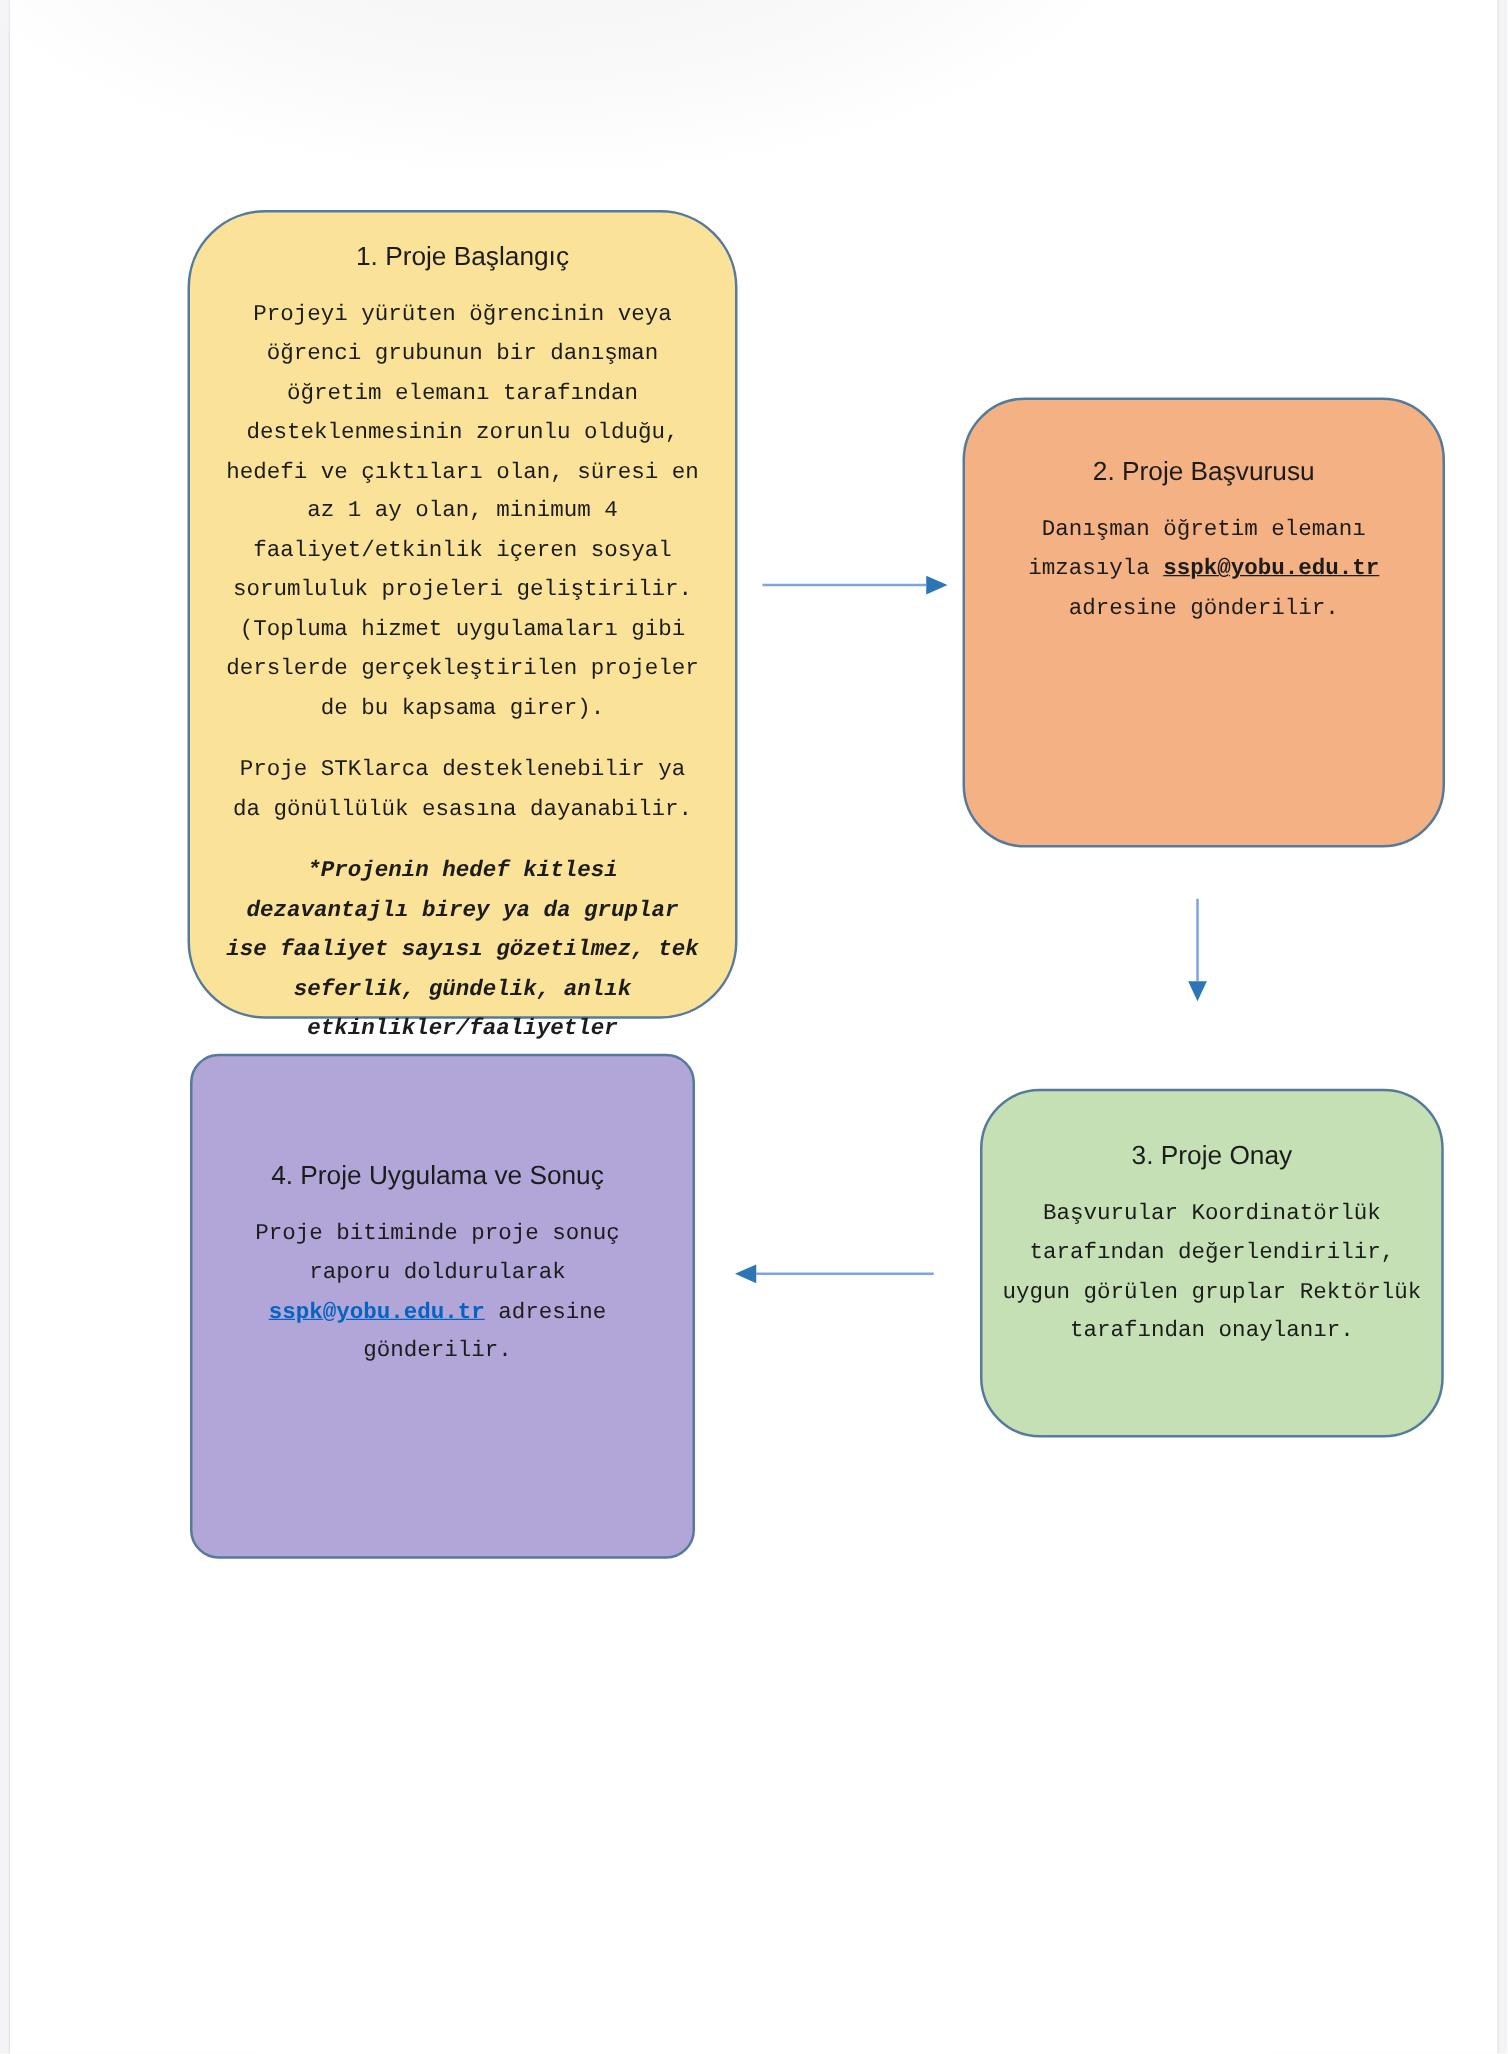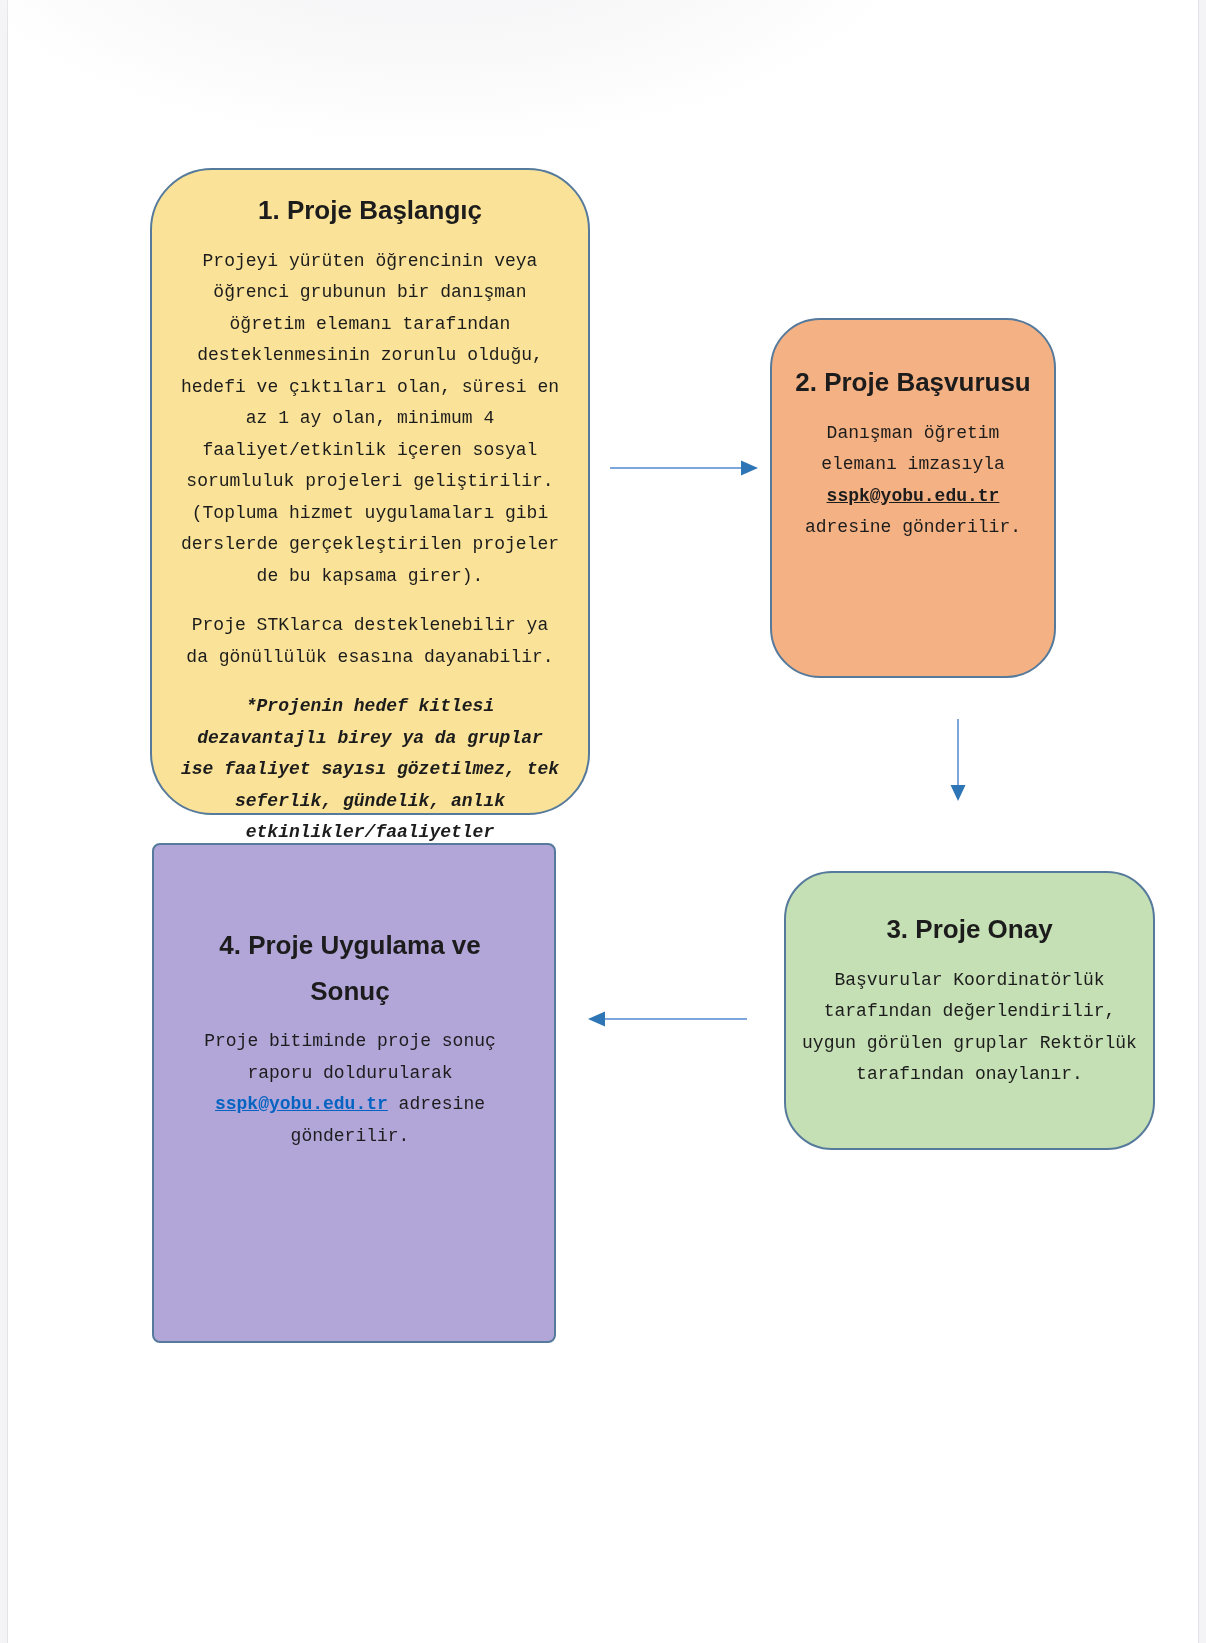--- a/index.html
+++ b/index.html
@@ -27,42 +27,42 @@
 
   .flow-box {
     position: absolute;
     box-sizing: border-box;
     border: 2px solid #567A9B;
     text-align: center;
     color: #1c1c1c;
     font-size: 18px;
     line-height: 1.75;
   }
-  .box-title { font-weight: 700; font-size: 26px; margin: 0 0 12px 0; }
+  .box-title { font-weight: 400; font-size: 21px; margin: 0 0 12px 0; }
   .para { margin: 0 0 18px 0; font-family: Liberation Mono, monospace; }
   .para:last-child { margin-bottom: 0; text-align: center; }
 
   .box1 {
     left: 150px; top: 168px; width: 440px; height: 647px;
     border-radius: 62px; padding: 18px 24px;
     background: #FAE398;
   }
   .box2 {
-    left: 770px; top: 318px; width: 286px; height: 360px;
+    left: 770px; top: 318px; width: 386px; height: 360px;
     border-radius: 50px; padding: 40px 12px;
     background: #F4B183;
   }
   .box3 {
     left: 784px; top: 871px; width: 371px; height: 279px;
     border-radius: 48px; padding: 34px 10px;
     background: #C5E0B4;
   }
   .box4 {
-    left: 152px; top: 843px; width: 404px; height: 500px;
-    border-radius: 8px; padding: 78px 30px 20px 22px;
+    left: 152px; top: 843px; width: 404px; height: 404px;
+    border-radius: 23px; padding: 78px 30px 20px 22px;
     background: #B2A6D9;
   }
 
   .note-italic { font-weight: 700; font-style: italic; }
 
   .email-dark {
     font-weight: 700;
     text-decoration: underline;
     color: #1c1c1c;
     cursor: pointer;

